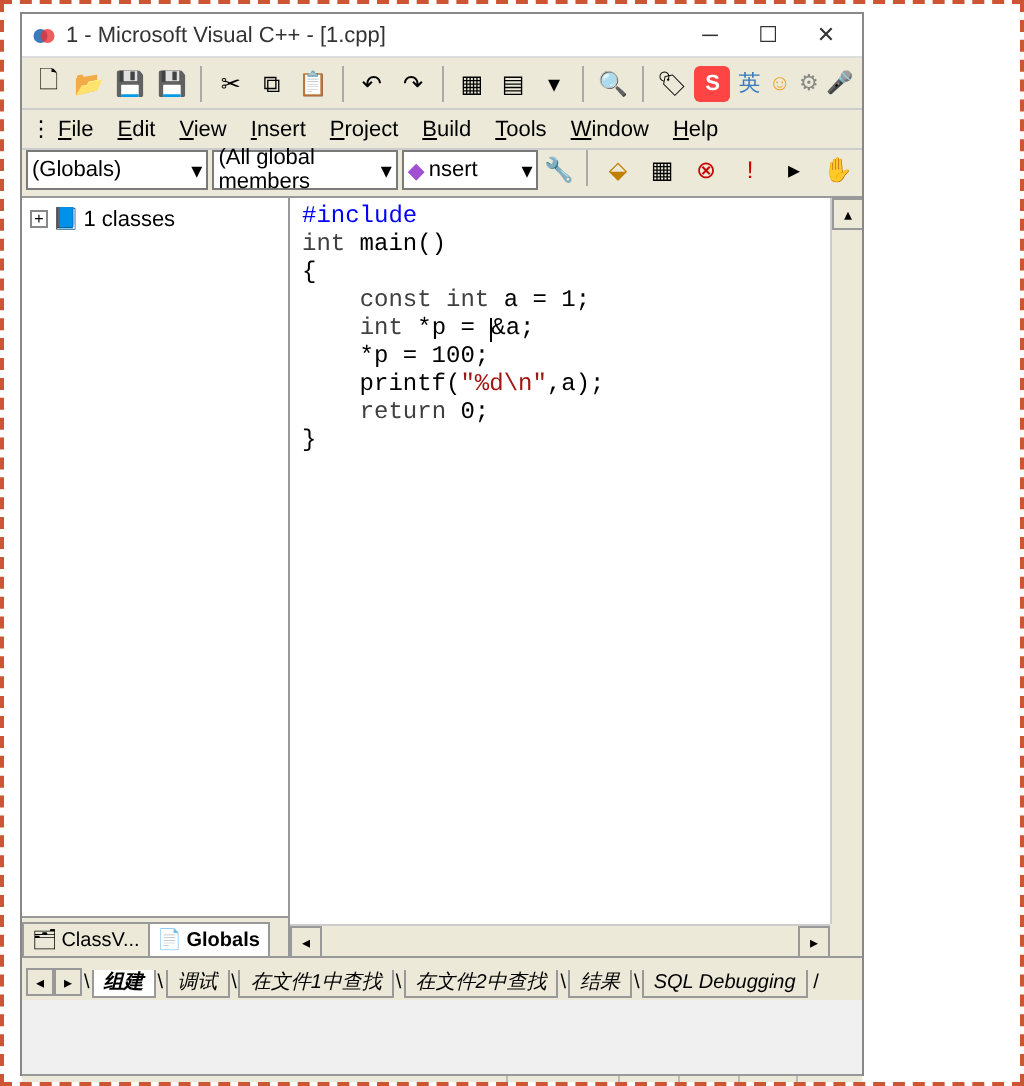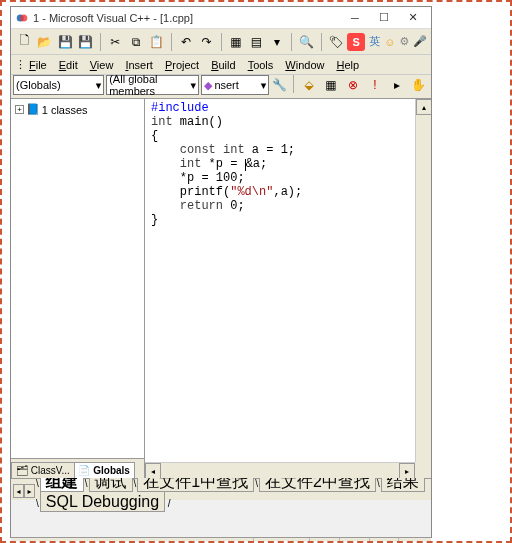--- a/index.html
+++ b/index.html
@@ -250,21 +250,22 @@
   display: flex;
   align-items: center;
   font-size: 10px;
   padding: 0 2px;
 }
 .otab {
   padding: 1px 5px;
   border: 1px solid #999;
   border-top: none;
   background: #ece9d8;
-  font-size: 16px;
+  font-size: 10px;
+  font-style: italic;
 }
 .otab.active { background: #fff; font-weight: bold; }
 
 .statusbar {
   height: 18px;
   background: #ece9d8;
   border-top: 1px solid #999;
   display: flex;
   align-items: center;
   font-size: 10px;

